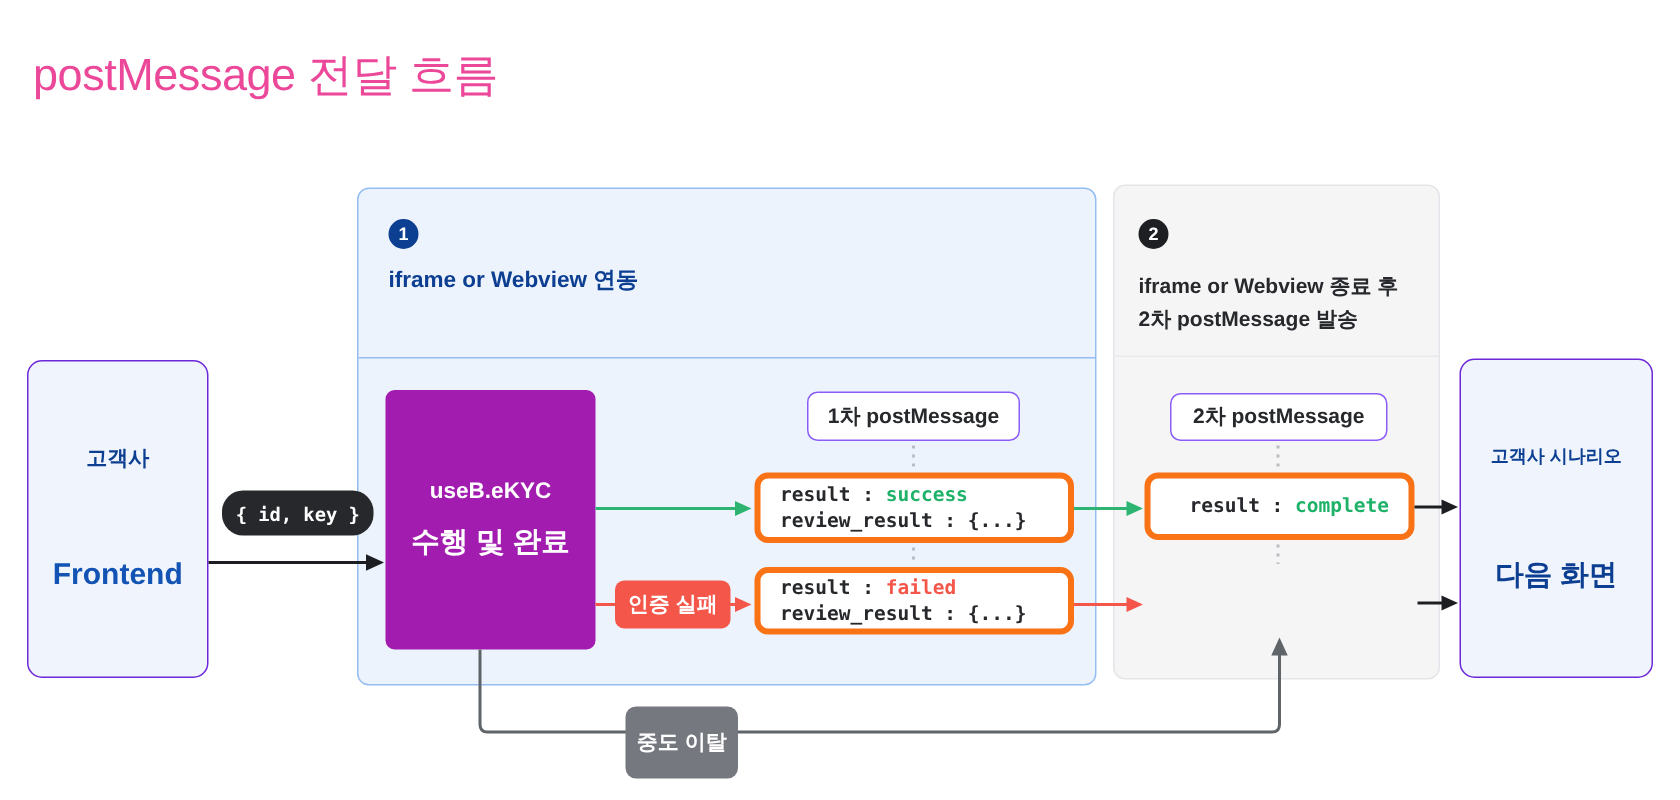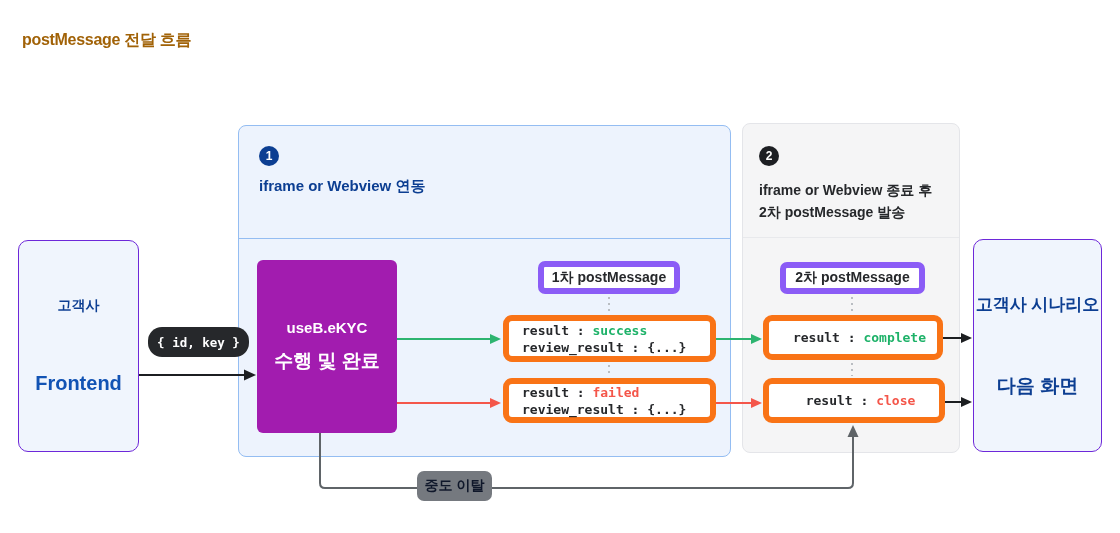--- a/index.html
+++ b/index.html
@@ -1,33 +1,33 @@
 <!DOCTYPE html>
 <html><head>
 <meta charset="utf-8">
 <style>
   * { margin: 0; padding: 0; box-sizing: border-box; }
   body { background: #ffffff; font-family: "Liberation Sans", "DejaVu Sans", sans-serif; }
   .canvas { position: relative; width: 1120px; height: 533px; background: #ffffff; overflow: hidden; }
 
   .page-title {
     position: absolute; left: 22px; top: 30px;
-    font-size: 16px; font-weight: 700; color: #a16207; letter-spacing: -0.3px;
+    font-size: 30px; font-weight: 400; color: #ec4899; letter-spacing: -0.3px;
   }
 
   
   .endpoint {
     position: absolute; background: #f0f5fd; border: 1px solid #6d28d9; border-radius: 10px;
     display: flex; flex-direction: column; align-items: center; justify-content: center; gap: 9px;
   }
   .endpoint .sub { font-size: 14px; font-weight: 700; color: #0c3e92; }
   .endpoint .main { font-size: 20px; font-weight: 700; color: #1253b4; margin-top: 48px; }
   #frontend-box { left: 18px; top: 240px; width: 121px; height: 212px; }
   #next-box { left: 973px; top: 239px; width: 129px; height: 213px; }
-  #next-box .sub { font-size: 17px; }
+  #next-box .sub { font-size: 12px; }
   #next-box .main { font-size: 19px; color: #0c3e92; }
 
   
   .section1 {
     position: absolute; left: 238px; top: 125px; width: 493px; height: 332px;
     background: #edf3fd; border: 1px solid #94bdf2; border-radius: 8px;
   }
   .section1 .sec-header { position: absolute; left: 0; top: 0; right: 0; height: 113px; border-bottom: 1px solid #94bdf2; }
   .section2 {
     position: absolute; left: 742px; top: 123px; width: 218px; height: 330px;
@@ -58,30 +58,30 @@
   .pill {
     position: absolute; width: 77px; height: 32px; border-radius: 6px; z-index: 6;
     color: #fff; font-size: 14px; font-weight: 700;
     display: flex; align-items: center; justify-content: center;
   }
   .pill.green { background: #2db470; left: 410px; top: 323px; }
   .pill.red { background: #f4564a; left: 410px; top: 387px; }
 
   
   .msg-title-box {
-    position: absolute; background: #ffffff; border: 6px solid #8b5cf6; border-radius: 7px;
+    position: absolute; background: #ffffff; border: 1px solid #8b5cf6; border-radius: 7px;
     font-size: 14px; font-weight: 700; color: #26282b;
     display: flex; align-items: center; justify-content: center; text-align: right;
   }
   #msg1 { left: 538px; top: 261px; width: 142px; height: 33px; }
   #msg2 { left: 780px; top: 262px; width: 145px; height: 32px; }
 
   
   .result-box {
-    position: absolute; background: #ffffff; border: 6px solid #f97316; border-radius: 9px;
+    position: absolute; background: #ffffff; border: 4px solid #f97316; border-radius: 9px;
     font-family: "DejaVu Sans Mono", "Liberation Mono", monospace;
     font-size: 13px; font-weight: 700; color: #26282b; line-height: 17px;
     display: flex; flex-direction: column; justify-content: center;
     padding-left: 13px;
   }
   .result-box.centered { padding-left: 13px; align-items: center; }
   #success-box { left: 503px; top: 315px; width: 213px; height: 47px; }
   #failed-box  { left: 503px; top: 378px; width: 213px; height: 45px; }
   #complete-box { left: 763px; top: 315px; width: 180px; height: 45px; }
   #close-box    { left: 763px; top: 378px; width: 182px; height: 45px; }
@@ -91,22 +91,22 @@
   
   .idkey-badge {
     position: absolute; left: 148px; top: 327px; width: 101px; height: 30px; z-index: 6;
     background: #26282b; border-radius: 14px; color: #ffffff;
     font-family: "DejaVu Sans Mono", "Liberation Mono", monospace; font-size: 12.5px; font-weight: 700;
     display: flex; align-items: center; justify-content: center;
   }
 
   
   .exit-badge {
-    position: absolute; left: 417px; top: 471px; width: 75px; height: 30px; z-index: 6;
-    background: #75797f; border-radius: 7px; color: #0f172a; font-size: 14px; font-weight: 700;
+    position: absolute; left: 417px; top: 471px; width: 75px; height: 48px; z-index: 6;
+    background: #75797f; border-radius: 7px; color: #ffffff; font-size: 14px; font-weight: 700;
     display: flex; align-items: center; justify-content: center;
   }
 
   svg.overlay { position: absolute; left: 0; top: 0; z-index: 5; pointer-events: none; }
 </style>
 </head>
 <body>
 
 <div class="canvas">
 
@@ -147,30 +147,28 @@
     <div>review_result : {...}</div>
   </div>
   <div class="result-box" id="failed-box">
     <div><span>result : </span><span class="val-red">failed</span></div>
     <div>review_result : {...}</div>
   </div>
 
   <div class="result-box centered" id="complete-box">
     <div><span>result : </span><span class="val-green">complete</span></div>
   </div>
-  <div class="result-box centered" id="close-box">
-    <div><span>result : </span><span class="val-red">close</span></div>
-  </div>
 
   <div class="endpoint" id="next-box">
     <div class="sub">고객사 시나리오</div>
     <div class="main">다음 화면</div>
   </div>
 
   <div class="idkey-badge">{ id, key }</div>
+  <div class="pill red">인증 실패</div>
   <div class="exit-badge">중도 이탈</div>
 
   <svg class="overlay" width="1120" height="533" viewBox="0 0 1120 533">
 
     <path d="M139,375 L245,375" stroke="#1c1e21" stroke-width="2" fill="none"></path>
     <polygon points="256,375 244,369.5 244,380.5" fill="#1c1e21"></polygon>
 
     <path d="M397,339 L492,339" stroke="#2db470" stroke-width="2" fill="none"></path>
     <polygon points="501,339 490,334 490,344" fill="#2db470"></polygon>
 

